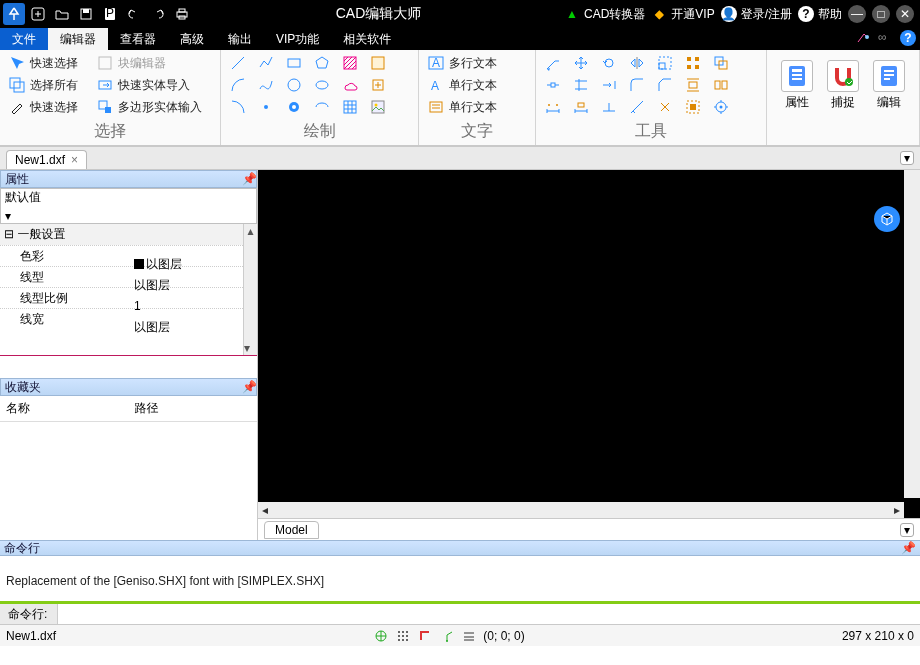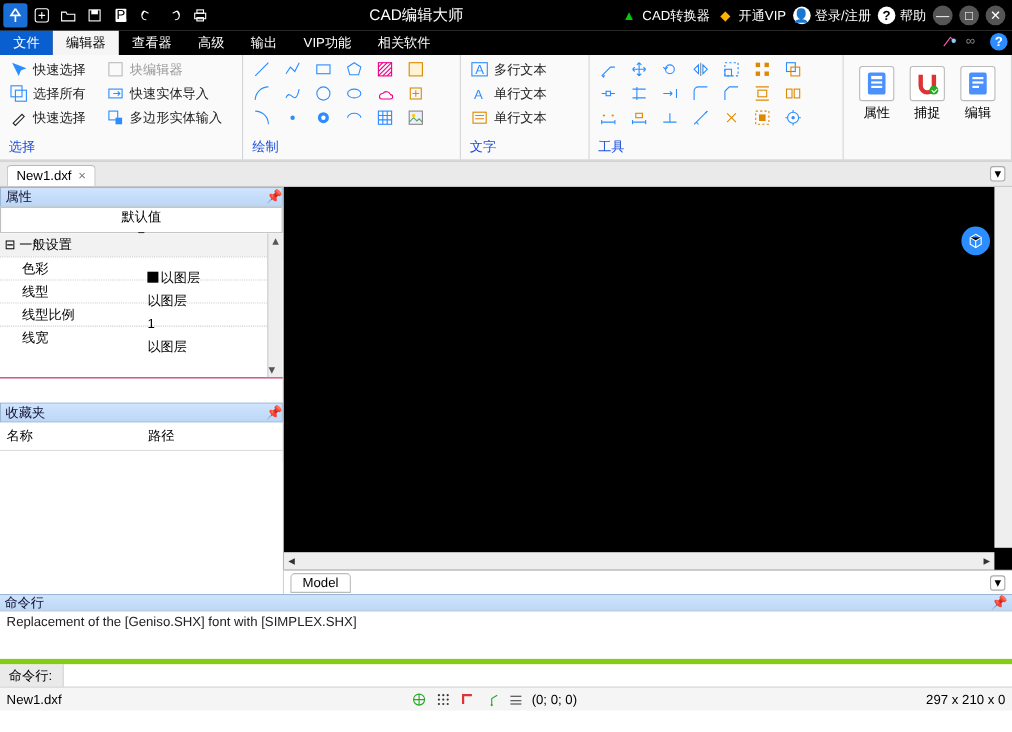--- a/index.html
+++ b/index.html
@@ -21,41 +21,41 @@
 .menurow{height:22px;background:#000;display:flex;align-items:stretch;color:#fff;position:relative;}
 .menutab{padding:2px 12px;cursor:pointer;display:flex;align-items:center;text-align:center;}
 .menutab.file{background:#0a5fd0;}
 .menutab.active{background:#f5f5f5;color:#000;}
 .menurow-right{position:absolute;right:4px;top:2px;display:flex;gap:6px;align-items:center;}
 .menurow-right .smico{width:16px;height:16px;cursor:pointer;}
 .helpbubble{width:16px;height:16px;border-radius:50%;background:#2b8dff;color:#fff;display:flex;align-items:center;justify-content:center;font-weight:bold;cursor:pointer;}
 
 .ribbon{height:96px;background:#fafafa;border-bottom:1px solid #c9c9c9;display:flex;align-items:stretch;}
 .rgroup{border-right:1px solid #d4d4d4;display:flex;flex-direction:column;padding:4px 8px 0;position:relative;}
-.rgroup .glabel{text-align:left;color:#1d4ed8;font-size:12px;padding:2px 0 3px;}
+.rgroup .glabel{text-align:center;color:#737373;font-size:16px;padding:2px 0 3px;}
 .rrows{flex:1;display:flex;flex-direction:column;gap:4px;}
 .rrow{display:flex;align-items:center;gap:4px;}
 .rrow.wide{gap:10px;}
 .ritm{display:flex;align-items:center;gap:4px;cursor:pointer;color:#222;}
 .ritm.dis{color:#999;}
 .sqico{width:18px;height:18px;display:flex;align-items:center;justify-content:center;}
 .bigbtn{width:44px;display:flex;flex-direction:column;align-items:center;gap:2px;padding-top:4px;cursor:pointer;}
 .bigbtn .bico{width:32px;height:32px;border:1px solid #bbb;border-radius:3px;display:flex;align-items:center;justify-content:center;background:#fff;}
 .pane-big{display:flex;gap:2px;padding-top:2px;}
 
 .doctabs{height:24px;background:#eaeaea;border-top:1px solid #c9c9c9;border-bottom:1px solid #c9c9c9;display:flex;align-items:flex-end;position:relative;}
 .doctab{background:#fff;border:1px solid #b8b8b8;border-bottom:none;border-radius:4px 4px 0 0;padding:2px 8px;margin-left:6px;display:flex;align-items:center;gap:6px;cursor:pointer;}
 .doctab .x{color:#777;}
 .chev{position:absolute;right:6px;top:4px;width:14px;height:14px;border:1px solid #aaa;border-radius:3px;display:flex;align-items:center;justify-content:center;background:#fff;cursor:pointer;}
 
 .main{display:flex;height:370px;}
 .left{width:258px;display:flex;flex-direction:column;border-right:1px solid #c9c9c9;}
 .panelhdr{height:18px;background:linear-gradient(#cfe4ff,#bcd7f5);border:1px solid #9cb7d6;display:flex;align-items:center;justify-content:space-between;padding:0 4px;color:#113;}
 .panelhdr .pin{width:10px;}
-.selectrow{height:24px;border:1px solid #c0c0c0;display:flex;align-items:center;justify-content:space-between;padding:0 4px;background:#fff;flex-direction:column;}
+.selectrow{height:36px;border:1px solid #c0c0c0;display:flex;align-items:flex-start;justify-content:space-between;padding:0 4px;background:#fff;flex-direction:column;}
 .propgrid{flex:0 0 132px;overflow:hidden;border-bottom:1px solid #be185d;position:relative;background:#fff;}
 .propscroll{position:absolute;right:0;top:0;bottom:0;width:14px;background:#eee;border-left:1px solid #ccc;}
 .propscroll .up,.propscroll .dn{height:14px;display:flex;align-items:center;justify-content:center;color:#555;}
 .propscroll .dn{position:absolute;bottom:0;}
 .prow{display:flex;border-top:1px dotted #cdcdcd;height:21px;align-items:center;}
 .prow:first-child{border-top:none;background:#f2f2f2;}
 .pc1{width:130px;padding-left:20px;}
 .pc1.hd{padding-left:4px;}
 .pc2{flex:1;padding-left:4px;margin-top:16px;}
 .blackbox{display:inline-block;width:10px;height:10px;background:#000;margin-right:2px;vertical-align:middle;}
@@ -66,21 +66,21 @@
 .canvaswrap{flex:1;display:flex;flex-direction:column;}
 .canvas{flex:1;background:#000;position:relative;}
 .rfloat{position:absolute;right:20px;top:36px;width:26px;height:26px;border-radius:50%;background:#2b8dff;display:flex;align-items:center;justify-content:center;color:#fff;}
 .rvscroll{position:absolute;right:0;top:0;bottom:20px;width:16px;background:#eee;}
 .rhscroll{position:absolute;left:0;right:16px;bottom:0;height:16px;background:#eee;display:flex;align-items:center;}
 .rhscroll .ar{width:14px;text-align:center;color:#333;}
 .modeltabs{height:22px;border-top:1px solid #c9c9c9;display:flex;align-items:center;padding:0 6px;gap:6px;}
 .modeltab{border:1px solid #bbb;border-radius:4px 4px 0 0;padding:1px 10px;background:#fff;cursor:pointer;}
 
 .cmdhdr{height:16px;background:linear-gradient(#cfe4ff,#bcd7f5);border-top:1px solid #9cb7d6;border-bottom:1px solid #9cb7d6;display:flex;align-items:center;justify-content:space-between;padding:0 4px;color:#113;}
-.cmdlog{height:48px;background:#fff;padding:2px 6px;color:#222;border-bottom:5px solid #84cc16;}
+.cmdlog{height:48px;background:#fff;padding:18px 6px;color:#222;border-bottom:3px solid #84cc16;}
 .cmdline{height:20px;display:flex;align-items:center;}
 .cmdline .lbl{width:58px;padding-left:8px;background:#eaeaea;border-right:1px solid #ccc;height:100%;display:flex;align-items:center;}
 .cmdline input{flex:1;border:none;outline:none;height:100%;padding-left:6px;background:#fff;}
 
 .status{height:22px;border-top:1px solid #c9c9c9;display:flex;align-items:center;justify-content:space-between;padding:0 6px;background:#f5f5f5;}
 .st-mid{display:flex;align-items:center;gap:6px;}
 .st-ico{width:16px;height:16px;display:flex;align-items:center;justify-content:center;cursor:pointer;}
 svg{display:block;}
 </style>
 </head>

